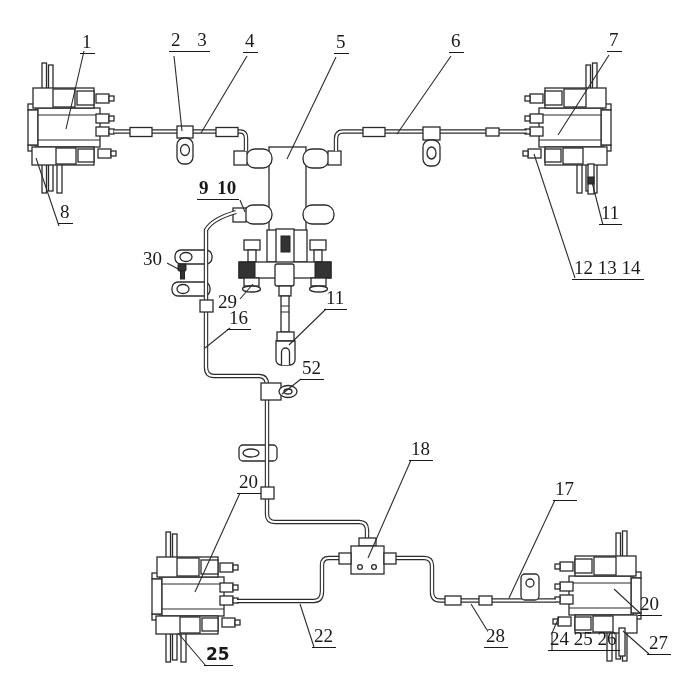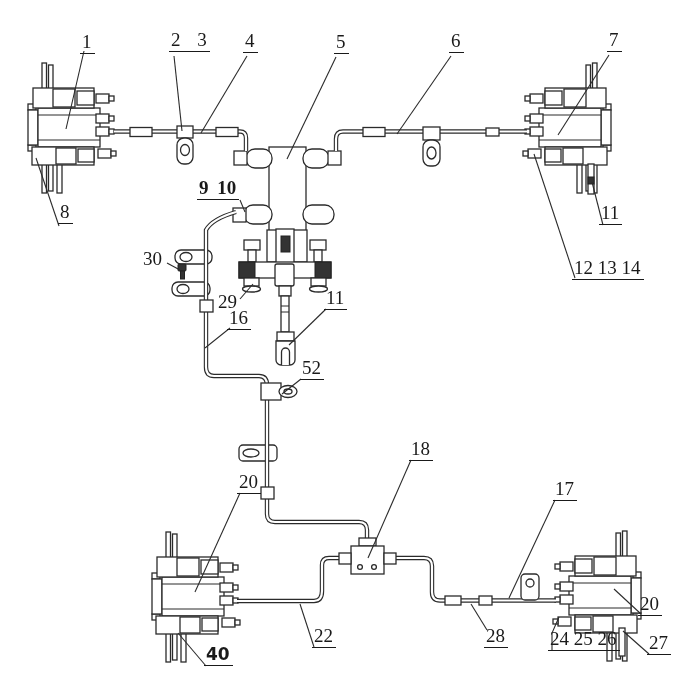--- a/index.html
+++ b/index.html
@@ -233,21 +233,21 @@
 <div class="lbl u" style="left:58px;top:202px">8</div>
 <div class="lbl u ws4" style="left:197px;top:178px">9 10</div>
 <div class="lbl u" style="left:599px;top:203px">11</div>
 <div class="lbl u" style="left:572px;top:258px">12 13 14</div>
 <div class="lbl u" style="left:324px;top:288px">11</div>
 <div class="lbl u" style="left:227px;top:308px">16</div>
 <div class="lbl u" style="left:553px;top:479px">17</div>
 <div class="lbl u" style="left:409px;top:439px">18</div>
 <div class="lbl u" style="left:237px;top:472px">20</div>
 <div class="lbl u" style="left:638px;top:594px">20</div>
-<div class="lbl u b" style="left:204px;top:646px">40</div>
+<div class="lbl u b" style="left:204px;top:646px">25</div>
 <div class="lbl u" style="left:312px;top:626px">22</div>
 <div class="lbl u" style="left:484px;top:626px">28</div>
 <div class="lbl u" style="left:548px;top:629px">24 25 26</div>
 <div class="lbl u" style="left:647px;top:633px">27</div>
 <div class="lbl" style="left:218px;top:292px">29</div>
 <div class="lbl" style="left:143px;top:249px">30</div>
 <div class="lbl u" style="left:300px;top:358px">52</div>
 </div>
 
 </body></html>

